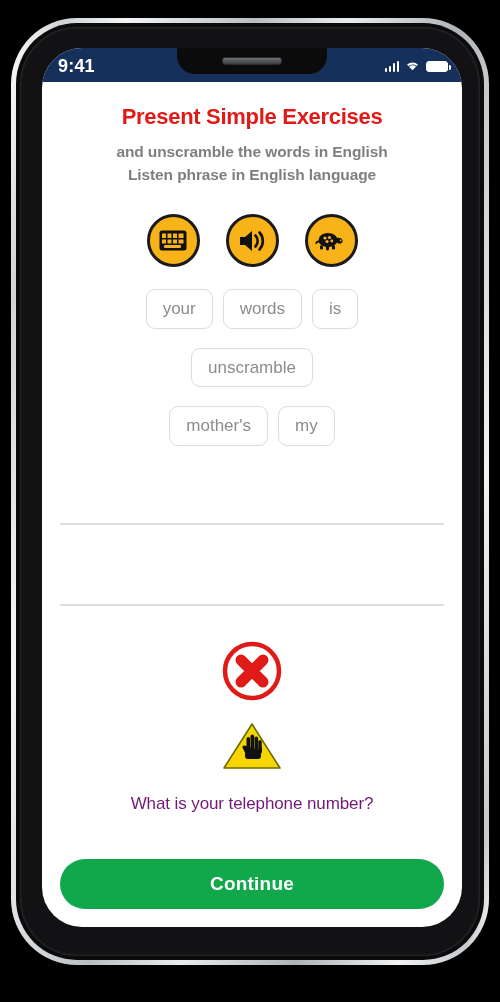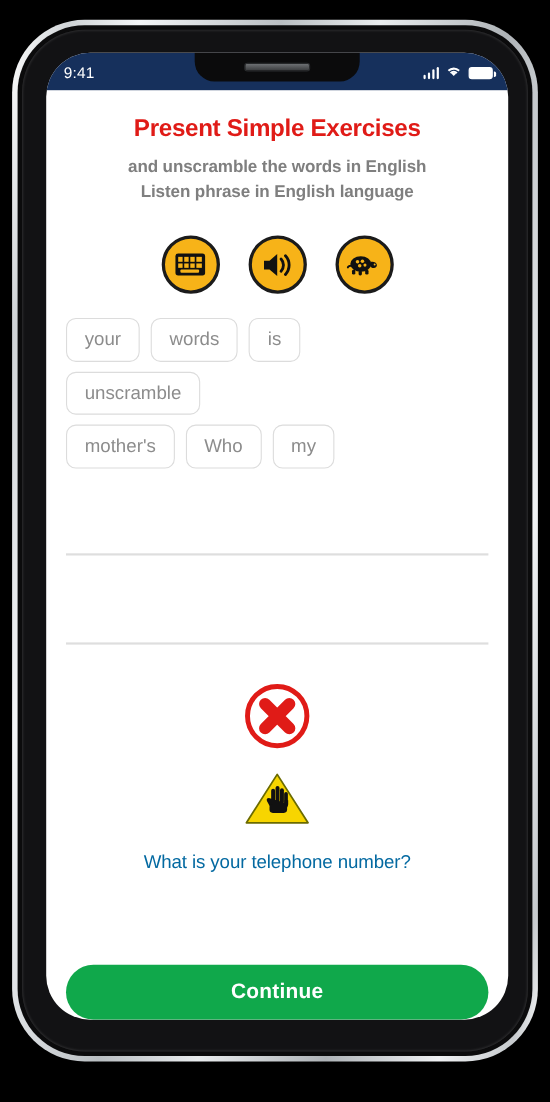--- a/index.html
+++ b/index.html
@@ -74,22 +74,22 @@
     height: 34px;
     background: #16305c;
     color: #ffffff;
     display: flex;
     align-items: center;
     justify-content: space-between;
     padding: 0 14px 0 16px;
     box-sizing: border-box;
   }
   .status-time {
-    font-size: 14px;
-    font-weight: normal;
+    font-size: 18px;
+    font-weight: bold;
     letter-spacing: 0.2px;
     line-height: 1;
     padding-top: 2px;
   }
   .status-right {
     display: flex;
     align-items: center;
     gap: 6px;
     padding-top: 2px;
   }
@@ -200,22 +200,22 @@
     justify-content: center;
     box-sizing: border-box;
     cursor: pointer;
   }
   .audio-btn svg { display: block; }
 
   
   .tiles {
     display: flex;
     flex-direction: column;
-    gap: 9px;
-    align-items: flex-start;
+    gap: 19px;
+    align-items: center;
   }
   .tile-row {
     display: flex;
     justify-content: center;
     gap: 10px;
   }
   .tile {
     border: 1.6px solid #dcdcdc;
     border-radius: 9px;
     background: #ffffff;
@@ -250,29 +250,30 @@
     width: 62px;
     height: 62px;
   }
   .warn-icon {
     width: 62px;
     height: 52px;
     margin-top: 18px;
   }
   .answer-text {
     margin-top: 22px;
-    color: #0369a1;
+    color: #701a75;
     font-size: 17px;
     text-align: center;
     letter-spacing: -0.1px;
   }
 
   
   .continue-wrap {
     margin-top: auto;
+    padding-bottom: 18px;
   }
   .continue-btn {
     display: block;
     width: 100%;
     border: none;
     background: #10a84b;
     color: #ffffff;
     font-family: "Liberation Sans", sans-serif;
     font-size: 19px;
     font-weight: bold;
@@ -378,21 +379,20 @@
               <div class="tile-row">
                 <div class="tile">your</div>
                 <div class="tile">words</div>
                 <div class="tile">is</div>
               </div>
               <div class="tile-row">
                 <div class="tile">unscramble</div>
               </div>
               <div class="tile-row">
                 <div class="tile">mother's</div>
-                <div class="tile">Who</div>
                 <div class="tile">my</div>
               </div>
             </div>
 
             <div class="answer-area">
               <div class="answer-line"></div>
               <div class="answer-line second"></div>
             </div>
 
             <div class="feedback">

